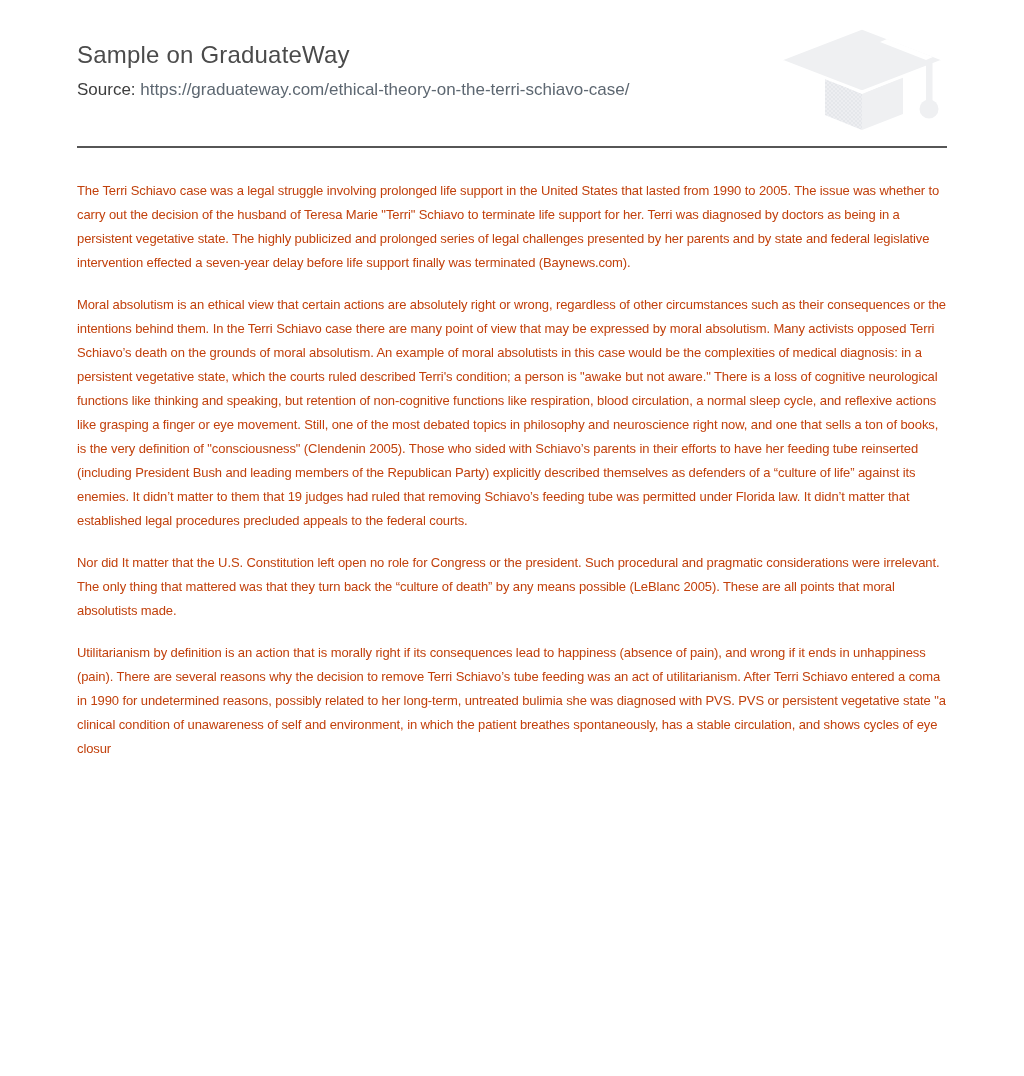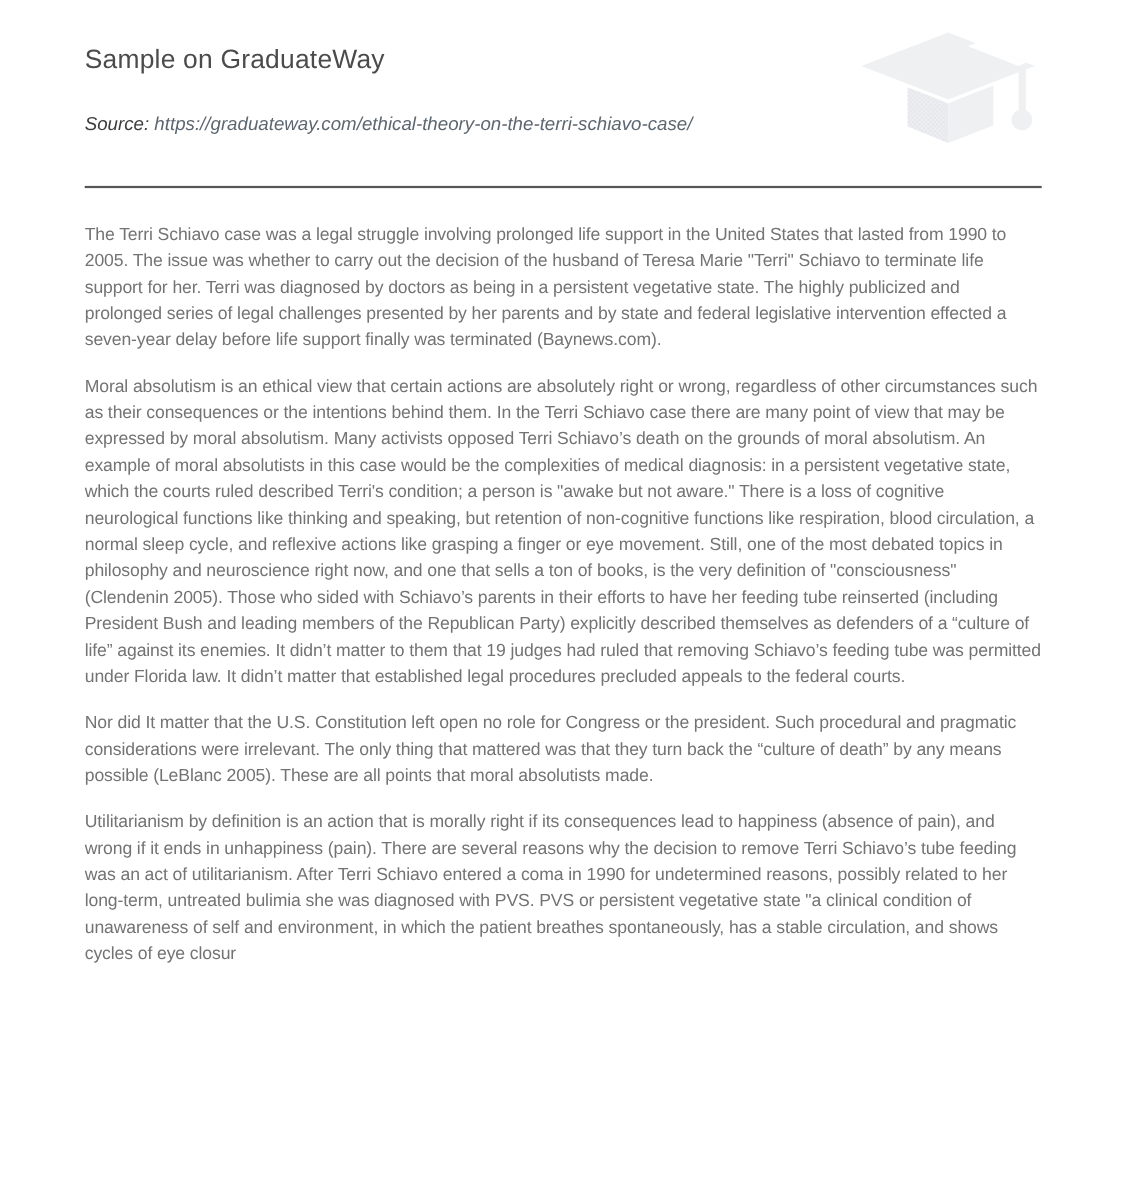--- a/index.html
+++ b/index.html
@@ -31,25 +31,24 @@
 
   .site-title {
     font-size: 24px;
     line-height: 30px;
     font-weight: 400;
     color: #4b4b4b;
     letter-spacing: 0.2px;
   }
 
   .source-line {
-    margin-top: 32px;
+    margin-top: 9px;
     font-size: 17px;
     line-height: 22px;
     color: #3d3d3d;
-    font-style: italic;
   }
 
   .source-link {
     color: #5d6771;
     text-decoration: none;
   }
 
   .cap-icon {
     position: absolute;
     top: 28px;
@@ -73,23 +72,23 @@
     line-height: 26px;
     font-weight: 700;
     color: #1f1f1f;
   }
 
   .article-body {
     margin-top: 31px;
   }
 
   .article-body p {
-    font-size: 16px;
+    font-size: 13px;
     line-height: 24px;
-    color: #737373;
+    color: #c2410c;
     margin-bottom: 18px;
     letter-spacing: -0.1px;
   }
 </style>
 </head>
 <body>
 
 <div class="page">
   <div class="content">
 

